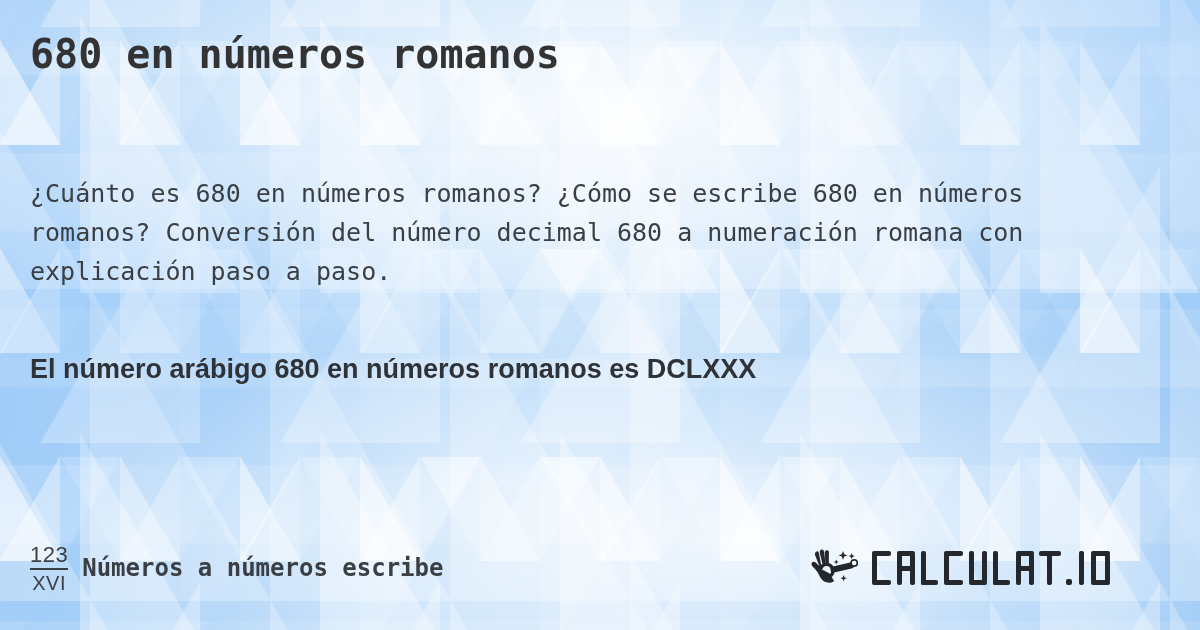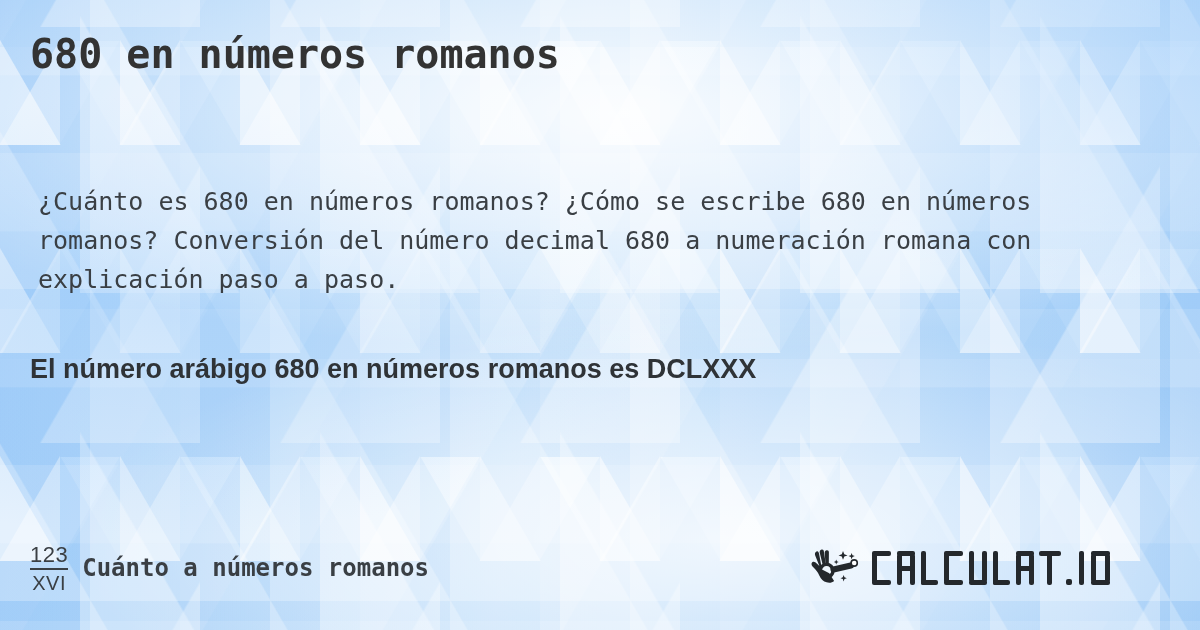--- a/index.html
+++ b/index.html
@@ -89,21 +89,21 @@
     color: #333333;
     letter-spacing: 0px;
     white-space: nowrap;
   }
 
   .lede {
     position: absolute;
     left: 30px;
     top: 174px;
     width: 1120px;
-    margin: 8px;
+    margin: 0;
     font-family: "DejaVu Sans Mono", "Liberation Mono", monospace;
     font-size: 25px;
     line-height: 39px;
     font-weight: 400;
     color: #3a3f44;
   }
 
   .answer {
     position: absolute;
     left: 30px;
@@ -204,21 +204,21 @@
 
     <p class="answer">El número arábigo 680 en números romanos es DCLXXX</p>
 
     <div class="footer">
 
       <div class="brand-left">
         <div class="frac-mark">
           <span class="num">123</span>
           <span class="den">XVI</span>
         </div>
-        <span class="brand-left-label">Cuánto a números romanos</span>
+        <span class="brand-left-label">Números a números escribe</span>
       </div>
 
       <div class="brand-right">
         <span class="wand-icon">
           <svg viewBox="0 0 54 42" width="54" height="42" aria-hidden="true">
             <g fill="#24282c">
 
               <path d="M6.5 4.5 C5.0 5.2 4.6 6.8 5.2 8.4 L9.4 19.0 C8.0 17.6 6.6 16.2 5.3 15.2 C3.9 14.2 2.3 14.6 1.7 16.0 C1.1 17.5 1.9 18.9 3.3 20.2 C6.1 22.9 8.0 25.6 9.3 28.4 C10.9 31.9 13.4 34.3 16.6 35.3 C19.5 36.2 22.2 35.6 24.1 33.9 L19.3 26.2 L12.0 22.4 L9.0 6.6 C8.7 5.0 7.9 3.8 6.5 4.5 Z"></path>
               <path d="M11.6 2.6 C10.1 3.0 9.4 4.4 9.8 6.0 L12.6 17.6 L15.9 18.0 L13.9 4.6 C13.7 3.1 13.0 2.2 11.6 2.6 Z"></path>
               <path d="M16.8 3.2 C15.3 3.3 14.6 4.5 14.7 6.1 L15.6 18.2 L18.8 18.8 L18.9 5.2 C18.9 3.8 18.2 3.1 16.8 3.2 Z"></path>

